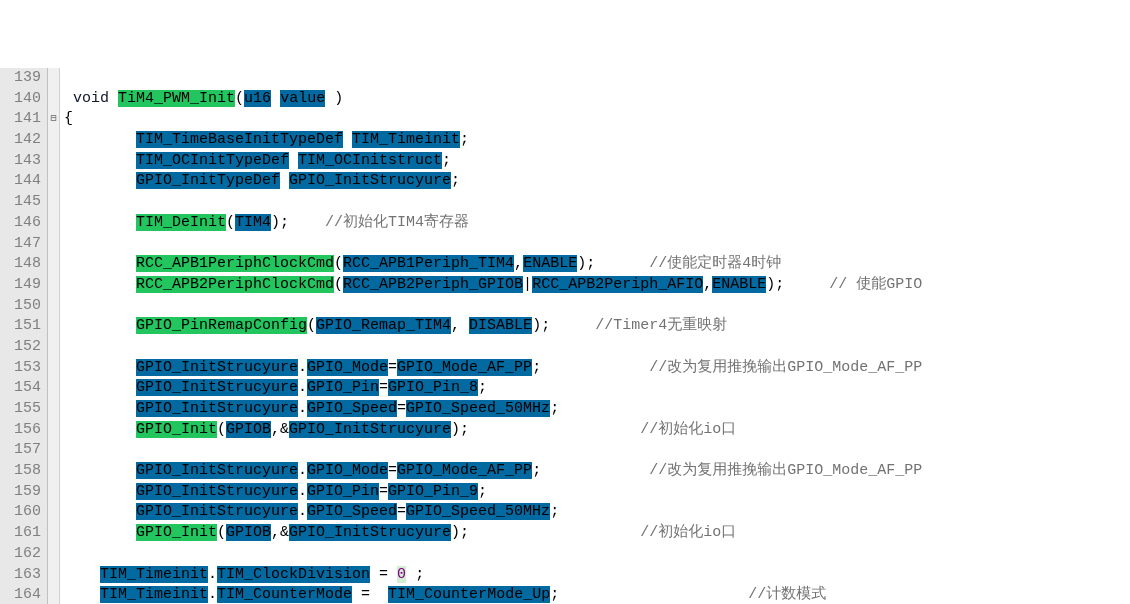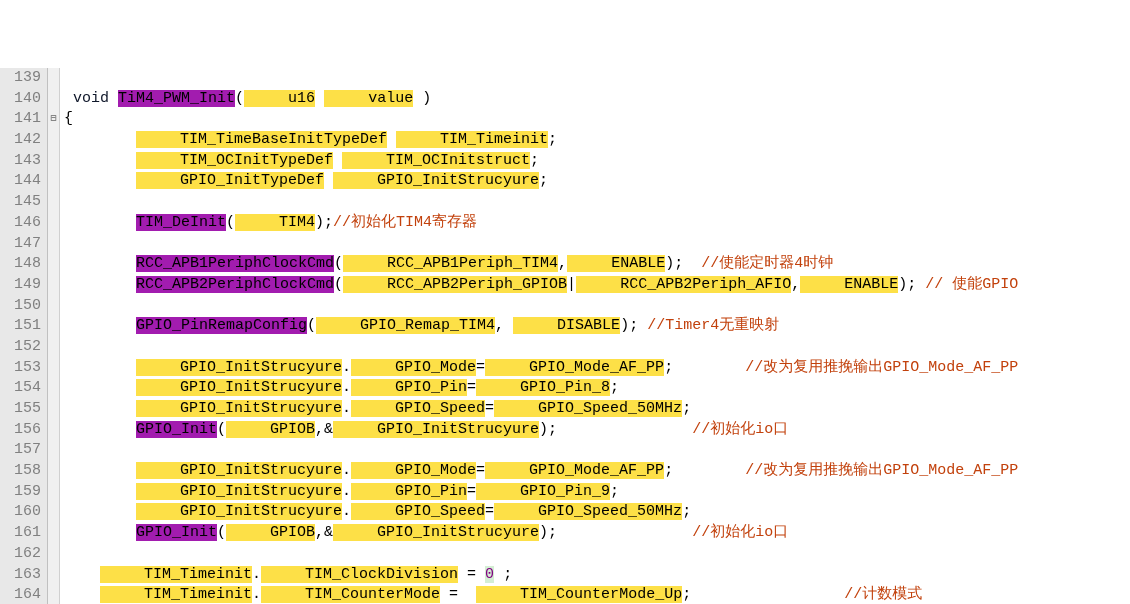--- a/index.html
+++ b/index.html
@@ -36,25 +36,25 @@
     color: #666;
     text-align: center;
   }
   .code {
     padding-left: 4px;
     line-height: 20.7px;
     flex: 1;
   }
   .ln { height: 20.7px; }
   .kw { color: #0f172a; }
-  .fn { color: #000000; background: #a21caf; }
+  .fn { color: #000000; background: #22c55e; }
   .num { color: #800080; background: #d4eed4; }
-  .cmt { color: #c2410c; }
+  .cmt { color: #737373; margin-left: 36px; }
   .txt { color: #000000; }
-  .hl { background: #fde047; padding-left: 44px; }
+  .hl { background: #0369a1; }
 </style>
 </head>
 <body>
 
 
 
 <div class="editor">
   <div class="gutter" id="gutter"><div class="ln">139</div><div class="ln">140</div><div class="ln">141</div><div class="ln">142</div><div class="ln">143</div><div class="ln">144</div><div class="ln">145</div><div class="ln">146</div><div class="ln">147</div><div class="ln">148</div><div class="ln">149</div><div class="ln">150</div><div class="ln">151</div><div class="ln">152</div><div class="ln">153</div><div class="ln">154</div><div class="ln">155</div><div class="ln">156</div><div class="ln">157</div><div class="ln">158</div><div class="ln">159</div><div class="ln">160</div><div class="ln">161</div><div class="ln">162</div><div class="ln">163</div><div class="ln">164</div></div>
   <div class="fold-col" id="foldcol"><div class="ln"></div><div class="ln"></div><div class="ln">⊟</div><div class="ln"></div><div class="ln"></div><div class="ln"></div><div class="ln"></div><div class="ln"></div><div class="ln"></div><div class="ln"></div><div class="ln"></div><div class="ln"></div><div class="ln"></div><div class="ln"></div><div class="ln"></div><div class="ln"></div><div class="ln"></div><div class="ln"></div><div class="ln"></div><div class="ln"></div><div class="ln"></div><div class="ln"></div><div class="ln"></div><div class="ln"></div><div class="ln"></div><div class="ln"></div></div>
   <div class="code" id="code"><div class="ln">&nbsp;</div><div class="ln"><span class="txt"> </span><span class="kw">void</span><span class="txt"> </span><span class="fn">TiM4_PWM_Init</span><span class="txt">(</span><span class="hl">u16</span><span class="txt"> </span><span class="hl">value</span><span class="txt"> )</span></div><div class="ln"><span class="txt">{</span></div><div class="ln"><span class="txt">        </span><span class="hl">TIM_TimeBaseInitTypeDef</span><span class="txt"> </span><span class="hl">TIM_Timeinit</span><span class="txt">;</span></div><div class="ln"><span class="txt">        </span><span class="hl">TIM_OCInitTypeDef</span><span class="txt"> </span><span class="hl">TIM_OCInitstruct</span><span class="txt">;</span></div><div class="ln"><span class="txt">        </span><span class="hl">GPIO_InitTypeDef</span><span class="txt"> </span><span class="hl">GPIO_InitStrucyure</span><span class="txt">;</span></div><div class="ln">&nbsp;</div><div class="ln"><span class="txt">        </span><span class="fn">TIM_DeInit</span><span class="txt">(</span><span class="hl">TIM4</span><span class="txt">);</span><span class="cmt">//初始化TIM4寄存器</span></div><div class="ln">&nbsp;</div><div class="ln"><span class="txt">        </span><span class="fn">RCC_APB1PeriphClockCmd</span><span class="txt">(</span><span class="hl">RCC_APB1Periph_TIM4</span><span class="txt">,</span><span class="hl">ENABLE</span><span class="txt">);  </span><span class="cmt">//使能定时器4时钟</span></div><div class="ln"><span class="txt">        </span><span class="fn">RCC_APB2PeriphClockCmd</span><span class="txt">(</span><span class="hl">RCC_APB2Periph_GPIOB</span><span class="txt">|</span><span class="hl">RCC_APB2Periph_AFIO</span><span class="txt">,</span><span class="hl">ENABLE</span><span class="txt">); </span><span class="cmt">// 使能GPIO</span></div><div class="ln">&nbsp;</div><div class="ln"><span class="txt">        </span><span class="fn">GPIO_PinRemapConfig</span><span class="txt">(</span><span class="hl">GPIO_Remap_TIM4</span><span class="txt">, </span><span class="hl">DISABLE</span><span class="txt">); </span><span class="cmt">//Timer4无重映射</span></div><div class="ln">&nbsp;</div><div class="ln"><span class="txt">        </span><span class="hl">GPIO_InitStrucyure</span><span class="txt">.</span><span class="hl">GPIO_Mode</span><span class="txt">=</span><span class="hl">GPIO_Mode_AF_PP</span><span class="txt">;        </span><span class="cmt">//改为复用推挽输出GPIO_Mode_AF_PP</span></div><div class="ln"><span class="txt">        </span><span class="hl">GPIO_InitStrucyure</span><span class="txt">.</span><span class="hl">GPIO_Pin</span><span class="txt">=</span><span class="hl">GPIO_Pin_8</span><span class="txt">;</span></div><div class="ln"><span class="txt">        </span><span class="hl">GPIO_InitStrucyure</span><span class="txt">.</span><span class="hl">GPIO_Speed</span><span class="txt">=</span><span class="hl">GPIO_Speed_50MHz</span><span class="txt">;</span></div><div class="ln"><span class="txt">        </span><span class="fn">GPIO_Init</span><span class="txt">(</span><span class="hl">GPIOB</span><span class="txt">,&amp;</span><span class="hl">GPIO_InitStrucyure</span><span class="txt">);               </span><span class="cmt">//初始化io口</span></div><div class="ln">&nbsp;</div><div class="ln"><span class="txt">        </span><span class="hl">GPIO_InitStrucyure</span><span class="txt">.</span><span class="hl">GPIO_Mode</span><span class="txt">=</span><span class="hl">GPIO_Mode_AF_PP</span><span class="txt">;        </span><span class="cmt">//改为复用推挽输出GPIO_Mode_AF_PP</span></div><div class="ln"><span class="txt">        </span><span class="hl">GPIO_InitStrucyure</span><span class="txt">.</span><span class="hl">GPIO_Pin</span><span class="txt">=</span><span class="hl">GPIO_Pin_9</span><span class="txt">;</span></div><div class="ln"><span class="txt">        </span><span class="hl">GPIO_InitStrucyure</span><span class="txt">.</span><span class="hl">GPIO_Speed</span><span class="txt">=</span><span class="hl">GPIO_Speed_50MHz</span><span class="txt">;</span></div><div class="ln"><span class="txt">        </span><span class="fn">GPIO_Init</span><span class="txt">(</span><span class="hl">GPIOB</span><span class="txt">,&amp;</span><span class="hl">GPIO_InitStrucyure</span><span class="txt">);               </span><span class="cmt">//初始化io口</span></div><div class="ln">&nbsp;</div><div class="ln"><span class="txt">    </span><span class="hl">TIM_Timeinit</span><span class="txt">.</span><span class="hl">TIM_ClockDivision</span><span class="txt"> = </span><span class="num">0</span><span class="txt"> ;</span></div><div class="ln"><span class="txt">    </span><span class="hl">TIM_Timeinit</span><span class="txt">.</span><span class="hl">TIM_CounterMode</span><span class="txt"> =  </span><span class="hl">TIM_CounterMode_Up</span><span class="txt">;                 </span><span class="cmt">//计数模式</span></div></div>

